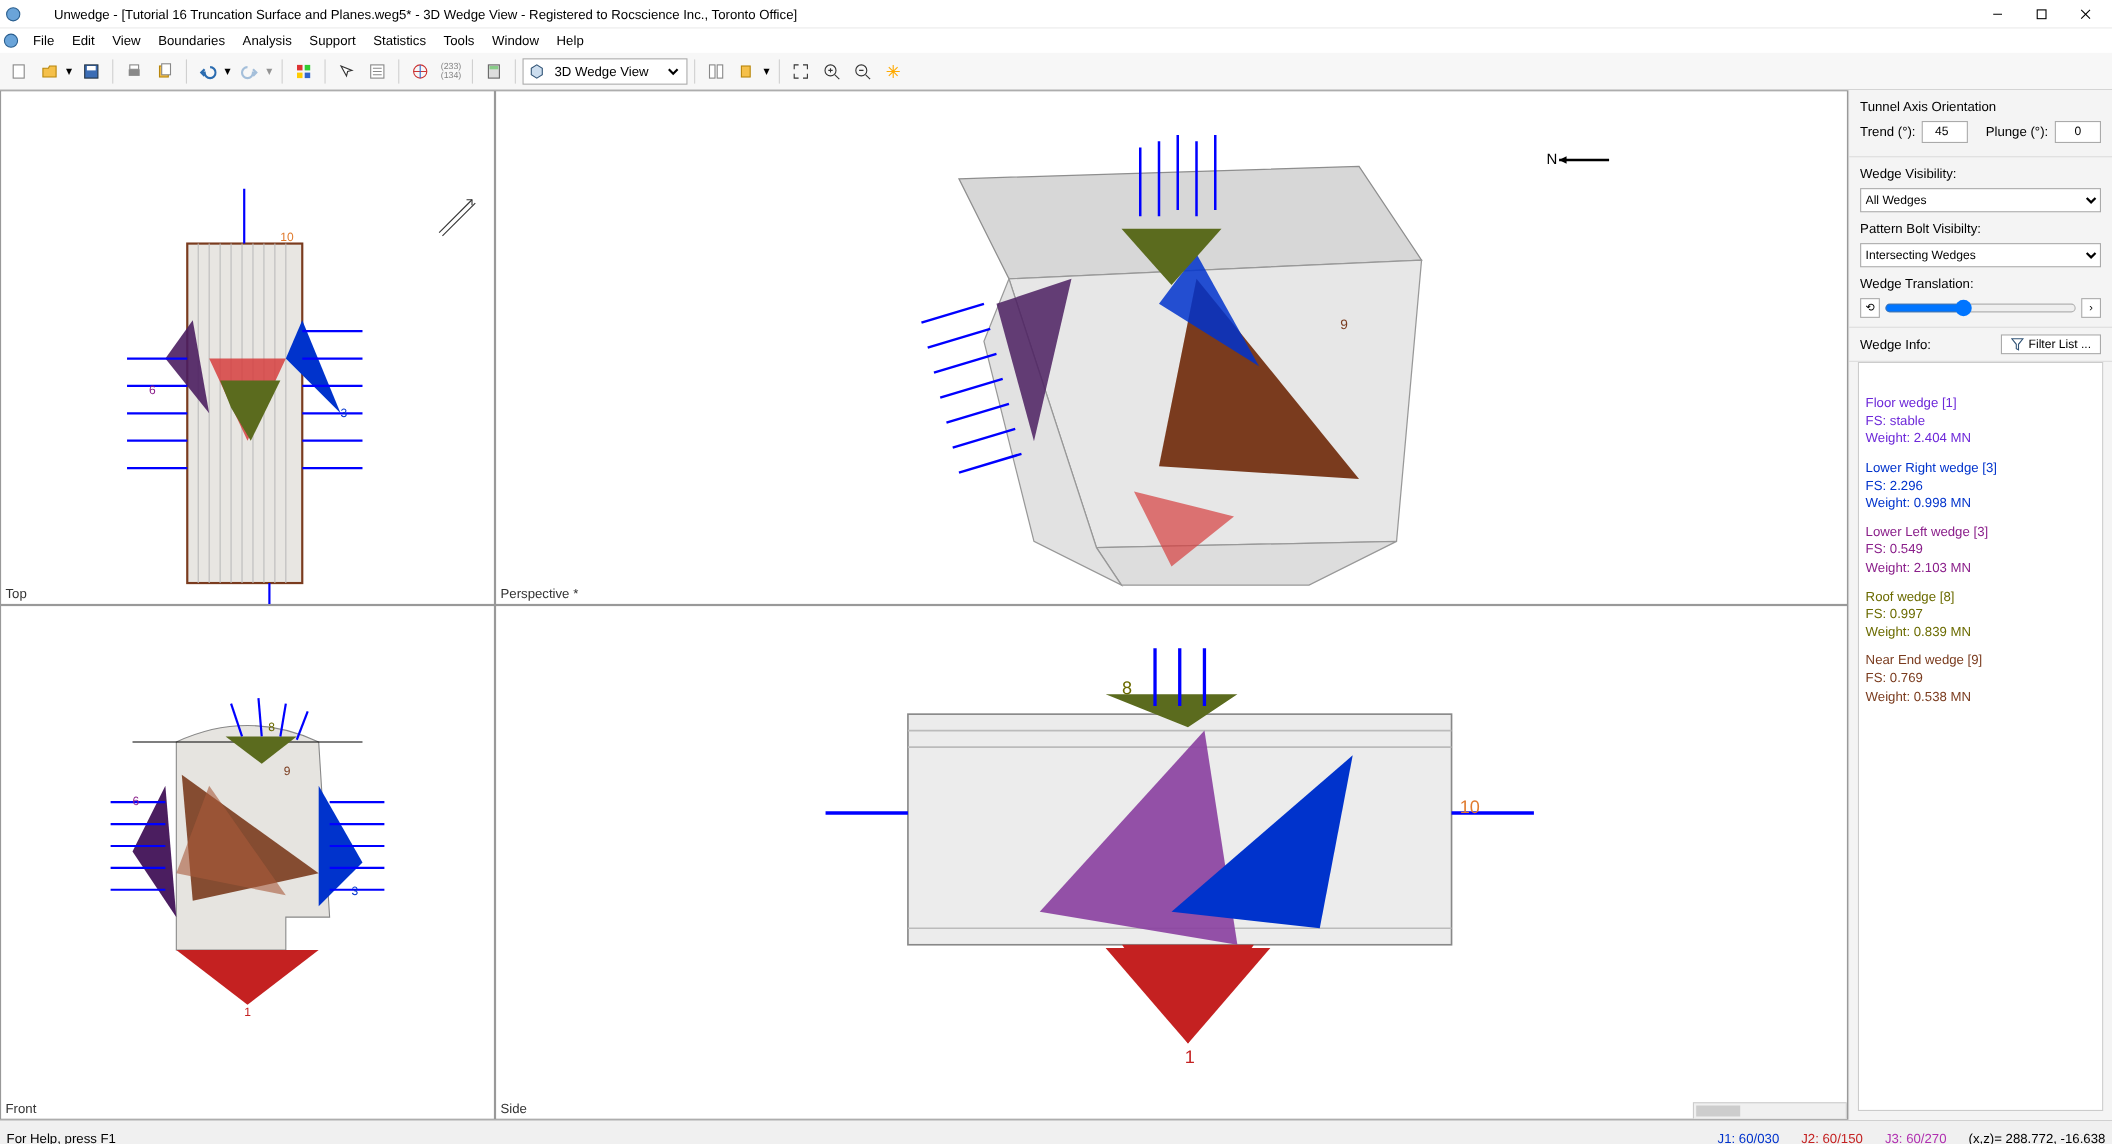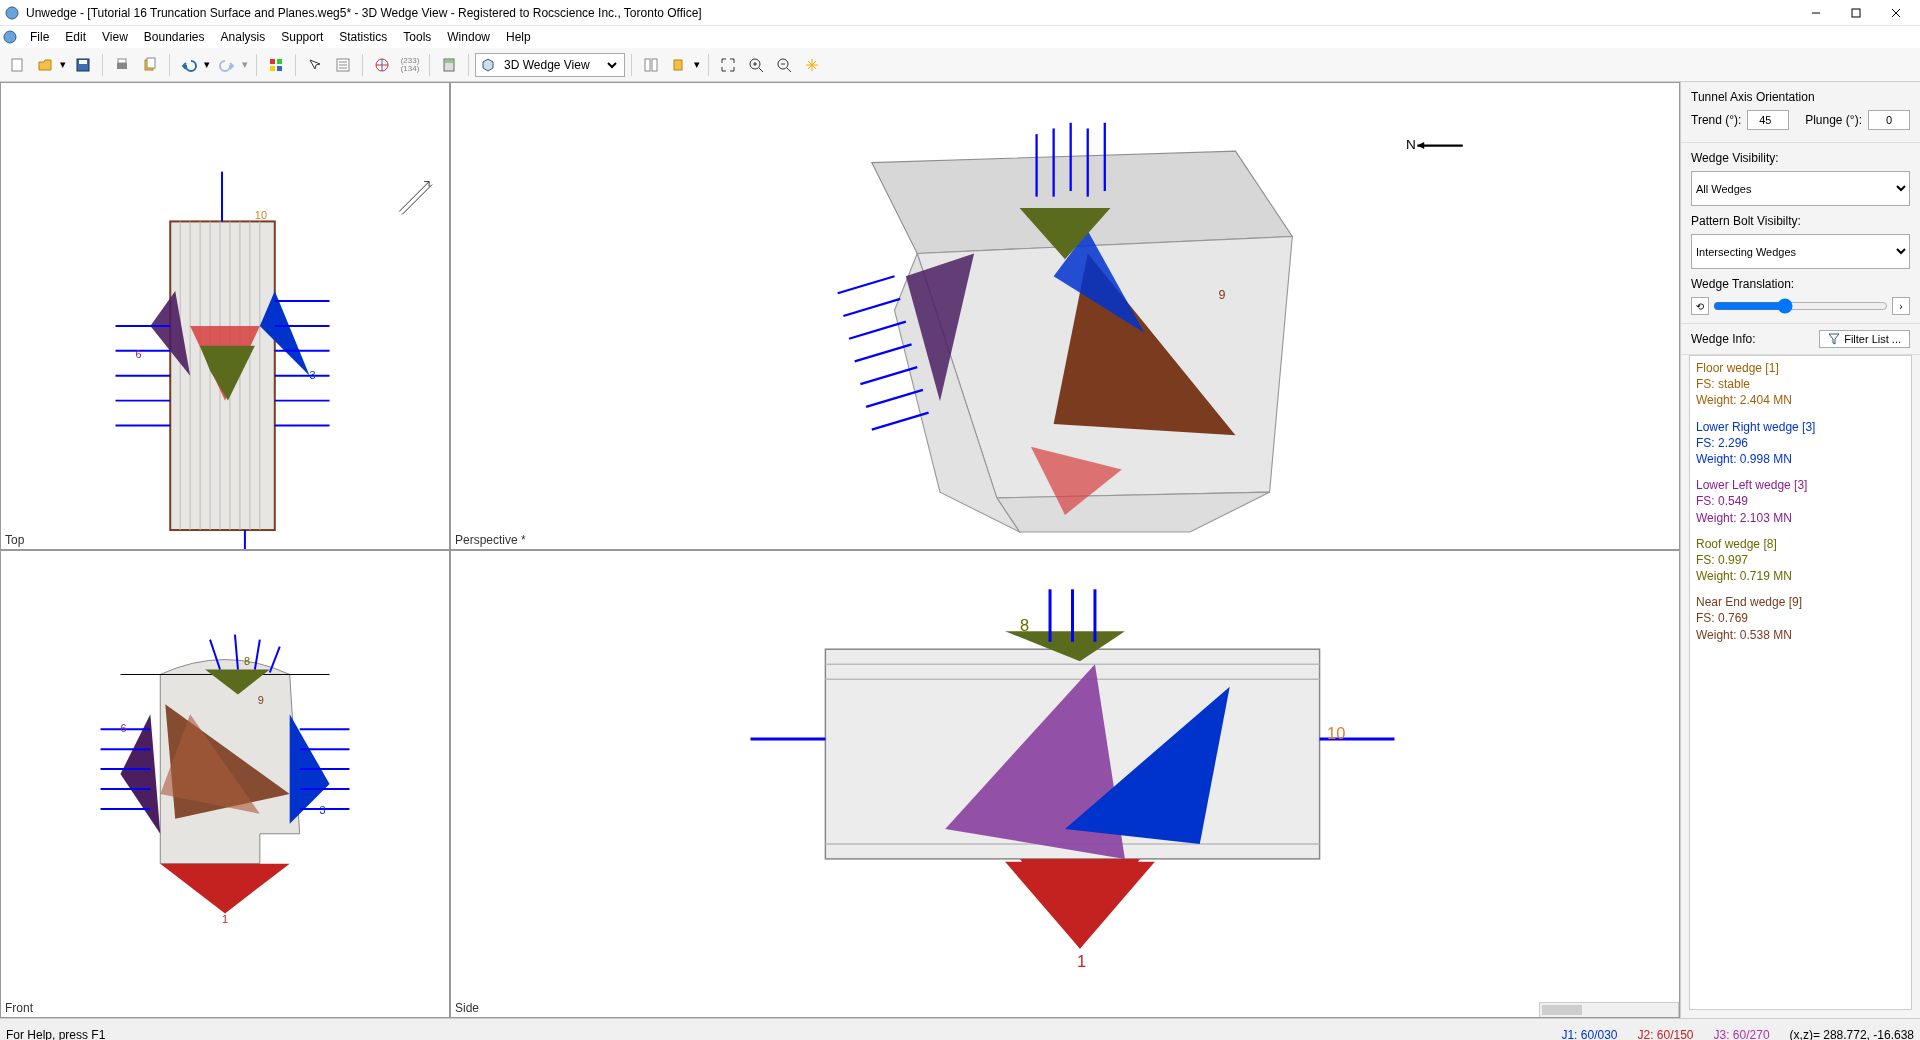--- a/index.html
+++ b/index.html
@@ -1,19 +1,19 @@
 <!DOCTYPE html>
 <html><head>
 <meta charset="utf-8">
 <style>
 * { box-sizing: border-box; margin: 0; padding: 0; }
 body { font-family: "Segoe UI", Tahoma, sans-serif; font-size: 11px; background: #fff; color: #000; overflow: hidden; width: 1920px; height: 1040px; }
 
 
-.titlebar { height: 26px; display: flex; align-items: center; padding: 0 4px; background: #fff; border-bottom: 1px solid #e5e5e5; }
+.titlebar { height: 26px; display: flex; align-items: center; padding: 0 4px; background: #fff; border-bottom: 1px solid #e5e5e5; gap: 23px; }
 .titlebar .icon { width: 16px; height: 16px; margin-right: 6px; }
 .titlebar .title { flex: 1; font-size: 12px; }
 .winbtns { display: flex; gap: 0; }
 .winbtn { width: 40px; height: 26px; display: flex; align-items: center; justify-content: center; cursor: pointer; }
 
 
 .menubar { height: 22px; display: flex; align-items: center; padding: 0 2px; background: #fff; }
 .menubar .mi { padding: 2px 8px; cursor: pointer; font-size: 12px; }
 .menubar .appicon { width: 16px; height: 16px; margin-right: 4px; }
 
@@ -29,21 +29,21 @@
 .views { flex: 1; display: grid; position: relative; grid-template-columns: 450px 1fr; grid-template-rows: 1fr 1fr; }
 .pane { position: relative; border: 1px solid #999; background: #fff; overflow: hidden; }
 .pane .label { position: absolute; left: 4px; bottom: 2px; font-size: 12px; color: #333; }
 
 .sidepanel { width: 240px; border-left: 1px solid #ccc; background: #f4f4f4; display: flex; flex-direction: column; font-size: 12px; }
 .sp-sec { border-bottom: 1px solid #ddd; padding: 8px 10px; }
 .sp-title { font-size: 12px; margin-bottom: 6px; }
 .sp-row { display: flex; align-items: center; gap: 6px; margin-bottom: 4px; }
 .sp-row label { font-size: 12px; }
 .sp-row input[type=number] { width: 42px; height: 20px; font-size: 11px; border: 1px solid #aaa; text-align: right; padding-right: 2px; }
-.sp-row select { flex: 1; height: 35px; font-size: 11px; border: 1px solid #aaa; background: #fff; }
+.sp-row select { flex: 1; height: 22px; font-size: 11px; border: 1px solid #aaa; background: #fff; }
 .slider-row { display: flex; align-items: center; gap: 4px; }
 .slider-row .slbtn { width: 18px; height: 18px; border: 1px solid #aaa; background: #fff; display: flex; align-items: center; justify-content: center; cursor: pointer; font-size: 10px; }
 .slider-row input[type=range] { flex: 1; }
 
 .wedge-info-head { display: flex; align-items: center; justify-content: space-between; padding: 6px 10px; border-bottom: 1px solid #ddd; }
 .filter-btn { display: flex; align-items: center; gap: 4px; border: 1px solid #aaa; background: #fff; padding: 2px 8px; cursor: pointer; font-size: 11px; }
 .wedge-list { flex: 1; background: #fff; border: 1px solid #ccc; margin: 0 8px 8px 8px; padding: 4px 6px; overflow-y: auto; font-size: 12px; line-height: 1.35; }
 .wgroup { margin-bottom: 10px; }
 
 
@@ -418,39 +418,39 @@
     <div class="wedge-info-head">
       <span>Wedge Info:</span>
       <div class="filter-btn">
         <svg width="12" height="12">
             <path d="M1 1h10l-4 5v5l-2-1V6z" fill="none" stroke="#357"></path>
           </svg>
         <span>Filter List ...</span>
       </div>
     </div>
     <div class="wedge-list" id="wedge-list">
-        <div class="wgroup" style="color: #a16207;">
+        <div class="wgroup" style="color: #6d28d9; margin-top: 24px;">
           <div>Floor wedge [1]</div>
           <div>FS: stable</div>
           <div>Weight: 2.404 MN</div>
         </div>
         <div class="wgroup" style="color: rgb(0, 51, 204);">
           <div>Lower Right wedge [3]</div>
           <div>FS: 2.296</div>
           <div>Weight: 0.998 MN</div>
         </div>
         <div class="wgroup" style="color: rgb(138, 30, 138);">
           <div>Lower Left wedge [3]</div>
           <div>FS: 0.549</div>
           <div>Weight: 2.103 MN</div>
         </div>
         <div class="wgroup" style="color: rgb(107, 107, 0);">
           <div>Roof wedge [8]</div>
           <div>FS: 0.997</div>
-          <div>Weight: 0.719 MN</div>
+          <div>Weight: 0.839 MN</div>
         </div>
         <div class="wgroup" style="color: rgb(122, 59, 30);">
           <div>Near End wedge [9]</div>
           <div>FS: 0.769</div>
           <div>Weight: 0.538 MN</div>
         </div>
       </div>
   </div>
 </div>
 

